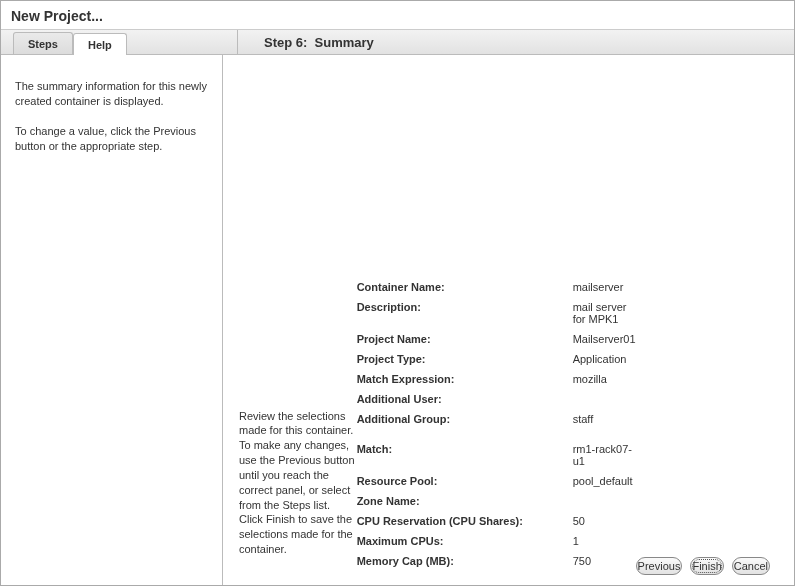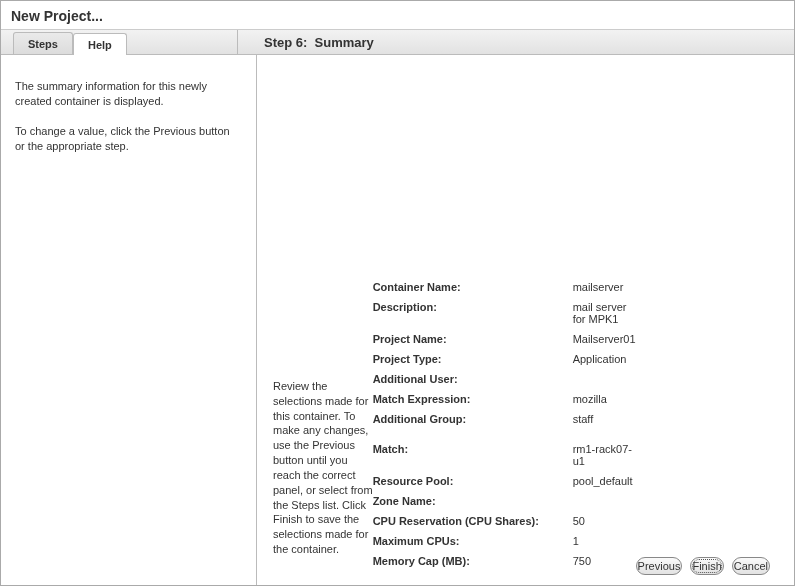--- a/index.html
+++ b/index.html
@@ -69,21 +69,21 @@
       font-weight: bold;
       color: #333;
       border-left: 1px solid #bbb;
     }
     .body {
       flex: 1;
       display: flex;
       overflow: hidden;
     }
     .side-panel {
-      width: 256px;
+      width: 222px;
       padding: 24px 14px 14px;
       color: #333;
       line-height: 1.4;
       border-right: 1px solid #bbb;
     }
     .side-panel p { margin-bottom: 14px; }
     .main-panel {
       flex: 1;
       display: flex;
       flex-direction: row;
@@ -93,20 +93,21 @@
     .intro {
       color: #333;
       line-height: 1.35;
       margin-bottom: 18px;
     }
     .fields { flex: 1; }
     .field-row {
       display: flex;
       margin-bottom: 8px;
       color: #333;
+      gap: 16px;
     }
     .field-row.gap-above { margin-top: 18px; }
     .field-label {
       width: 200px;
       font-weight: bold;
     }
     .field-value { flex: 1; }
     .button-bar {
       display: flex;
       align-items: center;
@@ -163,26 +164,26 @@
         </div>
         <div class="field-row">
           <div class="field-label">Project Name:</div>
           <div class="field-value">Mailserver01</div>
         </div>
         <div class="field-row">
           <div class="field-label">Project Type:</div>
           <div class="field-value">Application</div>
         </div>
         <div class="field-row">
+          <div class="field-label">Match Expression:</div>
+          <div class="field-value">mozilla</div>
+        </div>
+        <div class="field-row">
           <div class="field-label">Additional User:</div>
           <div class="field-value"></div>
-        </div>
-        <div class="field-row">
-          <div class="field-label">Match Expression:</div>
-          <div class="field-value">mozilla</div>
         </div>
         <div class="field-row">
           <div class="field-label">Additional Group:</div>
           <div class="field-value">staff</div>
         </div>
 
         <div class="field-row gap-above">
           <div class="field-label">Match:</div>
           <div class="field-value">rm1-rack07-u1</div>
         </div>

